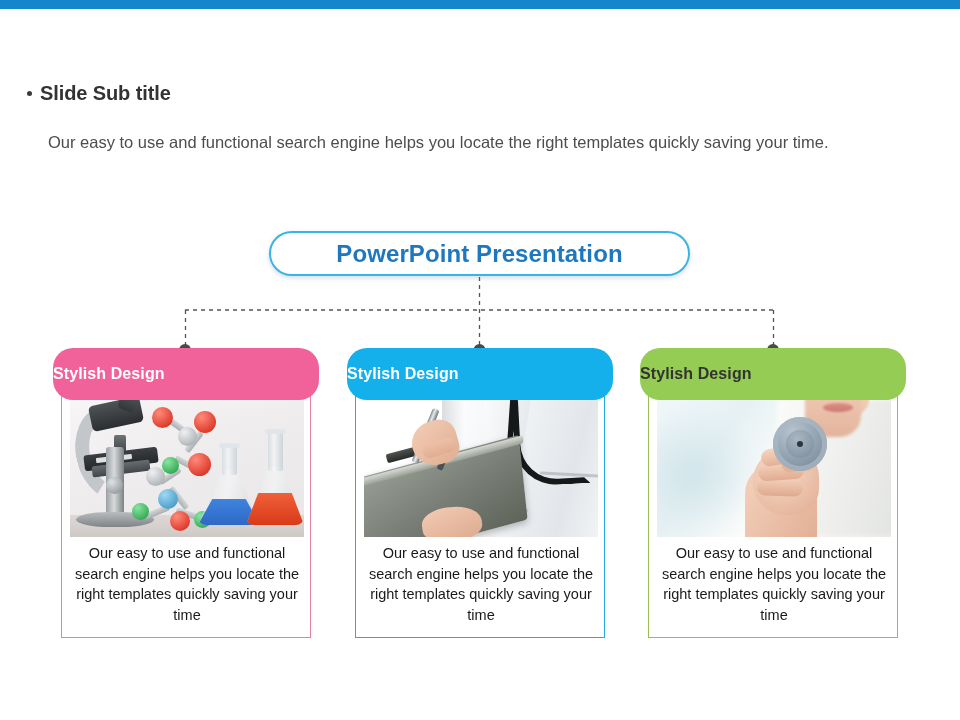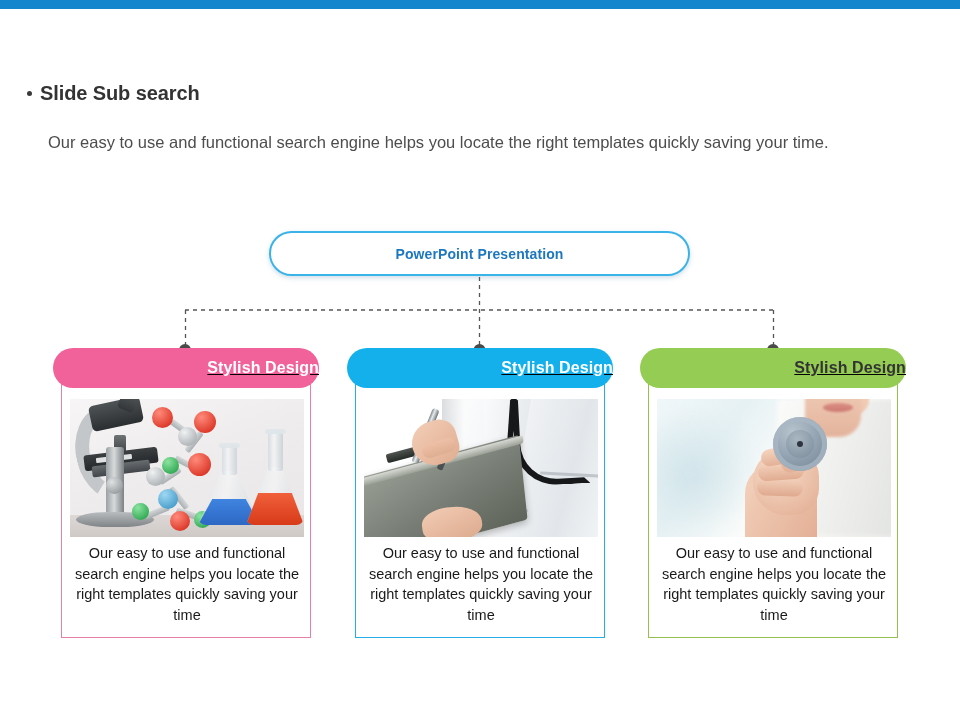--- a/index.html
+++ b/index.html
@@ -77,21 +77,21 @@
     width: 421px; height: 45px;
     border: 2px solid #3ab4e8;
     border-radius: 24px;
     background: #ffffff;
     box-shadow: 0 2px 5px rgba(120,160,185,0.35);
     display: flex;
     align-items: center;
     justify-content: center;
   }
   #root-node-label {
-    font-size: 14px;
+    font-size: 24px;
     font-weight: bold;
     color: #1d78bf;
     letter-spacing: 0.1px;
     white-space: nowrap;
   }
 
   
   #connectors {
     position: absolute;
     left: 0; top: 0;
@@ -118,27 +118,26 @@
     border: 1.4px solid #cccccc;
     background: #ffffff;
   }
   #card-1 .card-body { border-color: #e87fa8; }
   #card-2 .card-body { border-color: #24aee5; }
   #card-3 .card-body { border-color: #96bf4f; }
 
   .card-header {
     position: absolute;
     left: -8px; top: 0;
-    width: 266px; height: 40px;
+    width: 266px; height: 52px;
     border-radius: 20px;
     display: flex;
     align-items: center;
-    justify-content: flex-end;
+    justify-content: flex-start;
     z-index: 3;
-    text-decoration: underline;
   }
   #card-1 .card-header { background: #f2629a; }
   #card-2 .card-header { background: #14b0ec; }
   #card-3 .card-header { background: #95cc54; }
 
   .card-header-label {
     font-size: 16px;
     font-weight: bold;
     letter-spacing: 0.1px;
     white-space: nowrap;
@@ -322,21 +321,21 @@
 </head>
 <body>
 
 <div id="slide">
 
   <div id="top-bar"></div>
 
 
   <div id="sub-title-row">
     <span id="sub-title-bullet"></span>
-    <span id="sub-title">Slide Sub search</span>
+    <span id="sub-title">Slide Sub title</span>
   </div>
 
   <div id="lead-paragraph">Our easy to use and functional search engine helps you locate the right templates quickly saving your time.</div>
 
   <div id="root-node">
     <span id="root-node-label">PowerPoint Presentation</span>
   </div>
 
   <svg id="connectors" viewBox="0 0 960 720" width="960" height="720">
     <g stroke="#555555" stroke-width="1.3" fill="none" stroke-dasharray="4 4">

